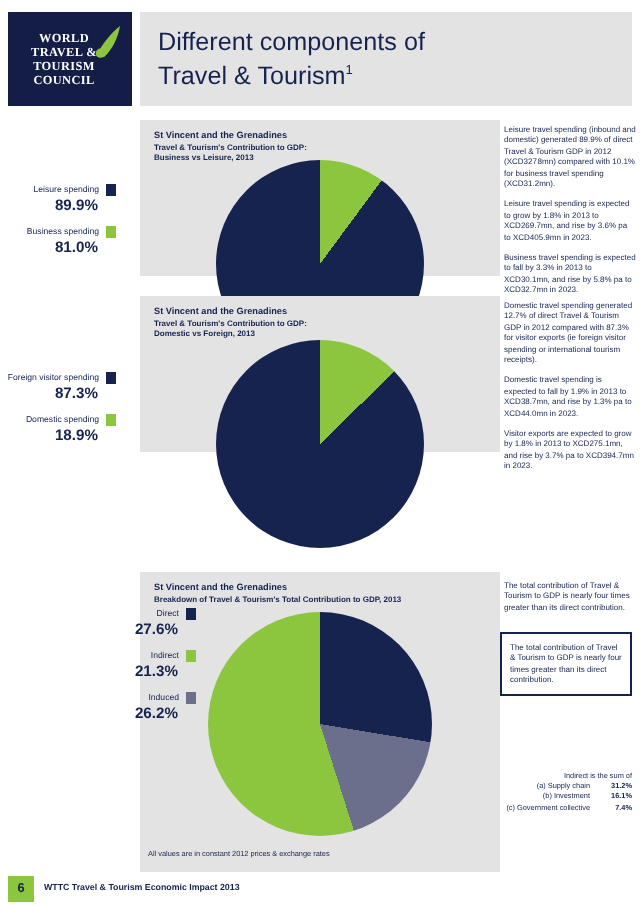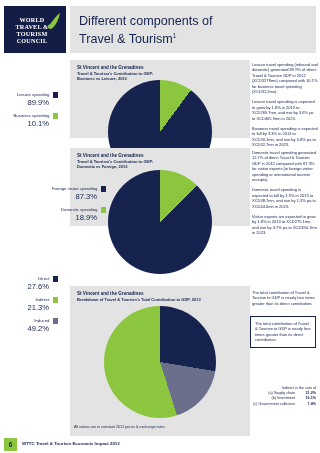--- a/index.html
+++ b/index.html
@@ -47,21 +47,21 @@
   .ph-l3{font-size:4.0px;font-weight:700;color:#16234f;line-height:5.4px;}
 
   .pie-wrap{position:absolute;left:0;top:0;width:180px;}
   .pie{border-radius:50%;}
 
   
   .legend{position:absolute;text-align:right;}
   .leg-row{display:flex;align-items:center;justify-content:flex-end;gap:3px;}
   .leg-lbl{font-size:4.3px;color:#16234f;line-height:6px;}
   .sw{width:5.5px;height:5.5px;display:inline-block;}
-  .leg-val{font-size:7.6px;font-weight:400;color:#16234f;line-height:9px;text-align:right;padding-right:9px;margin-top:0px;}
+  .leg-val{font-size:7.6px;font-weight:700;color:#16234f;line-height:9px;text-align:right;padding-right:9px;margin-top:0px;}
 
   
   .rtxt{position:absolute;left:252px;width:66px;font-size:4.0px;line-height:5.4px;color:#16234f;}
   .rtxt p{margin:0 0 5px 0;}
 
   .callout{
     position:absolute;left:250px;width:66px;
     border:0.8px solid #16234f;
     padding:4px 4px;
     font-size:4.0px;line-height:5.4px;color:#16234f;
@@ -129,42 +129,42 @@
   <div class="legend" style="left:0;top:92px;width:58px;">
     <div class="leg-row">
       <span class="leg-lbl">Leisure spending</span>
       <span class="sw" style="background:#16234f;"></span>
     </div>
     <div class="leg-val">89.9%</div>
     <div class="leg-row" style="margin-top:6px;">
       <span class="leg-lbl">Business spending</span>
       <span class="sw" style="background:#8cc63e;"></span>
     </div>
-    <div class="leg-val">10.1%</div>
+    <div class="leg-val">81.0%</div>
   </div>
 
   <div class="rtxt" style="top:62px;">
     <p>Leisure travel spending (inbound and domestic) generated 89.9% of direct Travel &amp; Tourism GDP in 2012 (XCD327 8mn) compared with 10.1% for business travel spending (XCD31.2mn).</p>
     <p>Leisure travel spending is expected to grow by 1.8% in 2013 to XCD269.7mn, and rise by 3.6% pa to XCD405.9mn in 2023.</p>
     <p>Business travel spending is expected to fall by 3.3% in 2013 to XCD30.1mn, and rise by 5.8% pa to XCD32.7mn in 2023.</p>
   </div>
 
   <div class="panel" style="top:148px;height:78px;">
     <div class="ph">
       <div class="ph-l1">St Vincent and the Grenadines</div>
       <div class="ph-l2">Travel &amp; Tourism's Contribution to GDP:</div>
       <div class="ph-l3">Domestic vs Foreign, 2013</div>
     </div>
     <div class="pie-wrap" style="height:78px;">
       <div class="pie" style="position:absolute;left:38px;top:22px;width:104px;height:104px;
                   background:conic-gradient(#8cc63e 0deg 45.7deg, #16234f 45.7deg 360deg);"></div>
     </div>
   </div>
 
-  <div class="legend" style="left:0;top:186px;width:58px;margin-left:48px;">
+  <div class="legend" style="left:0;top:186px;width:58px;">
     <div class="leg-row">
       <span class="leg-lbl">Foreign visitor spending</span>
       <span class="sw" style="background:#16234f;"></span>
     </div>
     <div class="leg-val">87.3%</div>
     <div class="leg-row" style="margin-top:6px;">
       <span class="leg-lbl">Domestic spending</span>
       <span class="sw" style="background:#8cc63e;"></span>
     </div>
     <div class="leg-val">18.9%</div>
@@ -180,36 +180,36 @@
     <div class="ph">
       <div class="ph-l1">St Vincent and the Grenadines</div>
       <div class="ph-l2">Breakdown of Travel &amp; Tourism's Total Contribution to GDP, 2013</div>
     </div>
     <div class="pie-wrap" style="height:150px;">
       <div class="pie" style="position:absolute;left:34px;top:20px;width:112px;height:112px;
                   background:conic-gradient(#16234f 0deg 99.4deg, #6b6f8c 99.4deg 162.4deg, #8cc63e 162.4deg 360deg);"></div>
     </div>
   </div>
 
-  <div class="legend" style="left:0;top:276px;width:58px;">
+  <div class="legend" style="left:0;top:304px;width:58px;padding-left:40px;">
     <div class="leg-row">
       <span class="leg-lbl">Direct</span>
       <span class="sw" style="background:#16234f;"></span>
     </div>
     <div class="leg-val">27.6%</div>
     <div class="leg-row" style="margin-top:6px;">
       <span class="leg-lbl">Indirect</span>
       <span class="sw" style="background:#8cc63e;"></span>
     </div>
     <div class="leg-val">21.3%</div>
     <div class="leg-row" style="margin-top:6px;">
       <span class="leg-lbl">Induced</span>
       <span class="sw" style="background:#6b6f8c;"></span>
     </div>
-    <div class="leg-val">49.2%</div>
+    <div class="leg-val">26.2%</div>
   </div>
 
   <div class="fn" style="top:386px;width:66px;">
     <div>Indirect is the sum of</div>
     <div class="fn-row">
       <span class="fn-lbl">(a) Supply chain</span>
       <span class="fn-val">31.2%</span>
     </div>
     <div class="fn-row">
       <span class="fn-lbl">(b) Investment</span>

